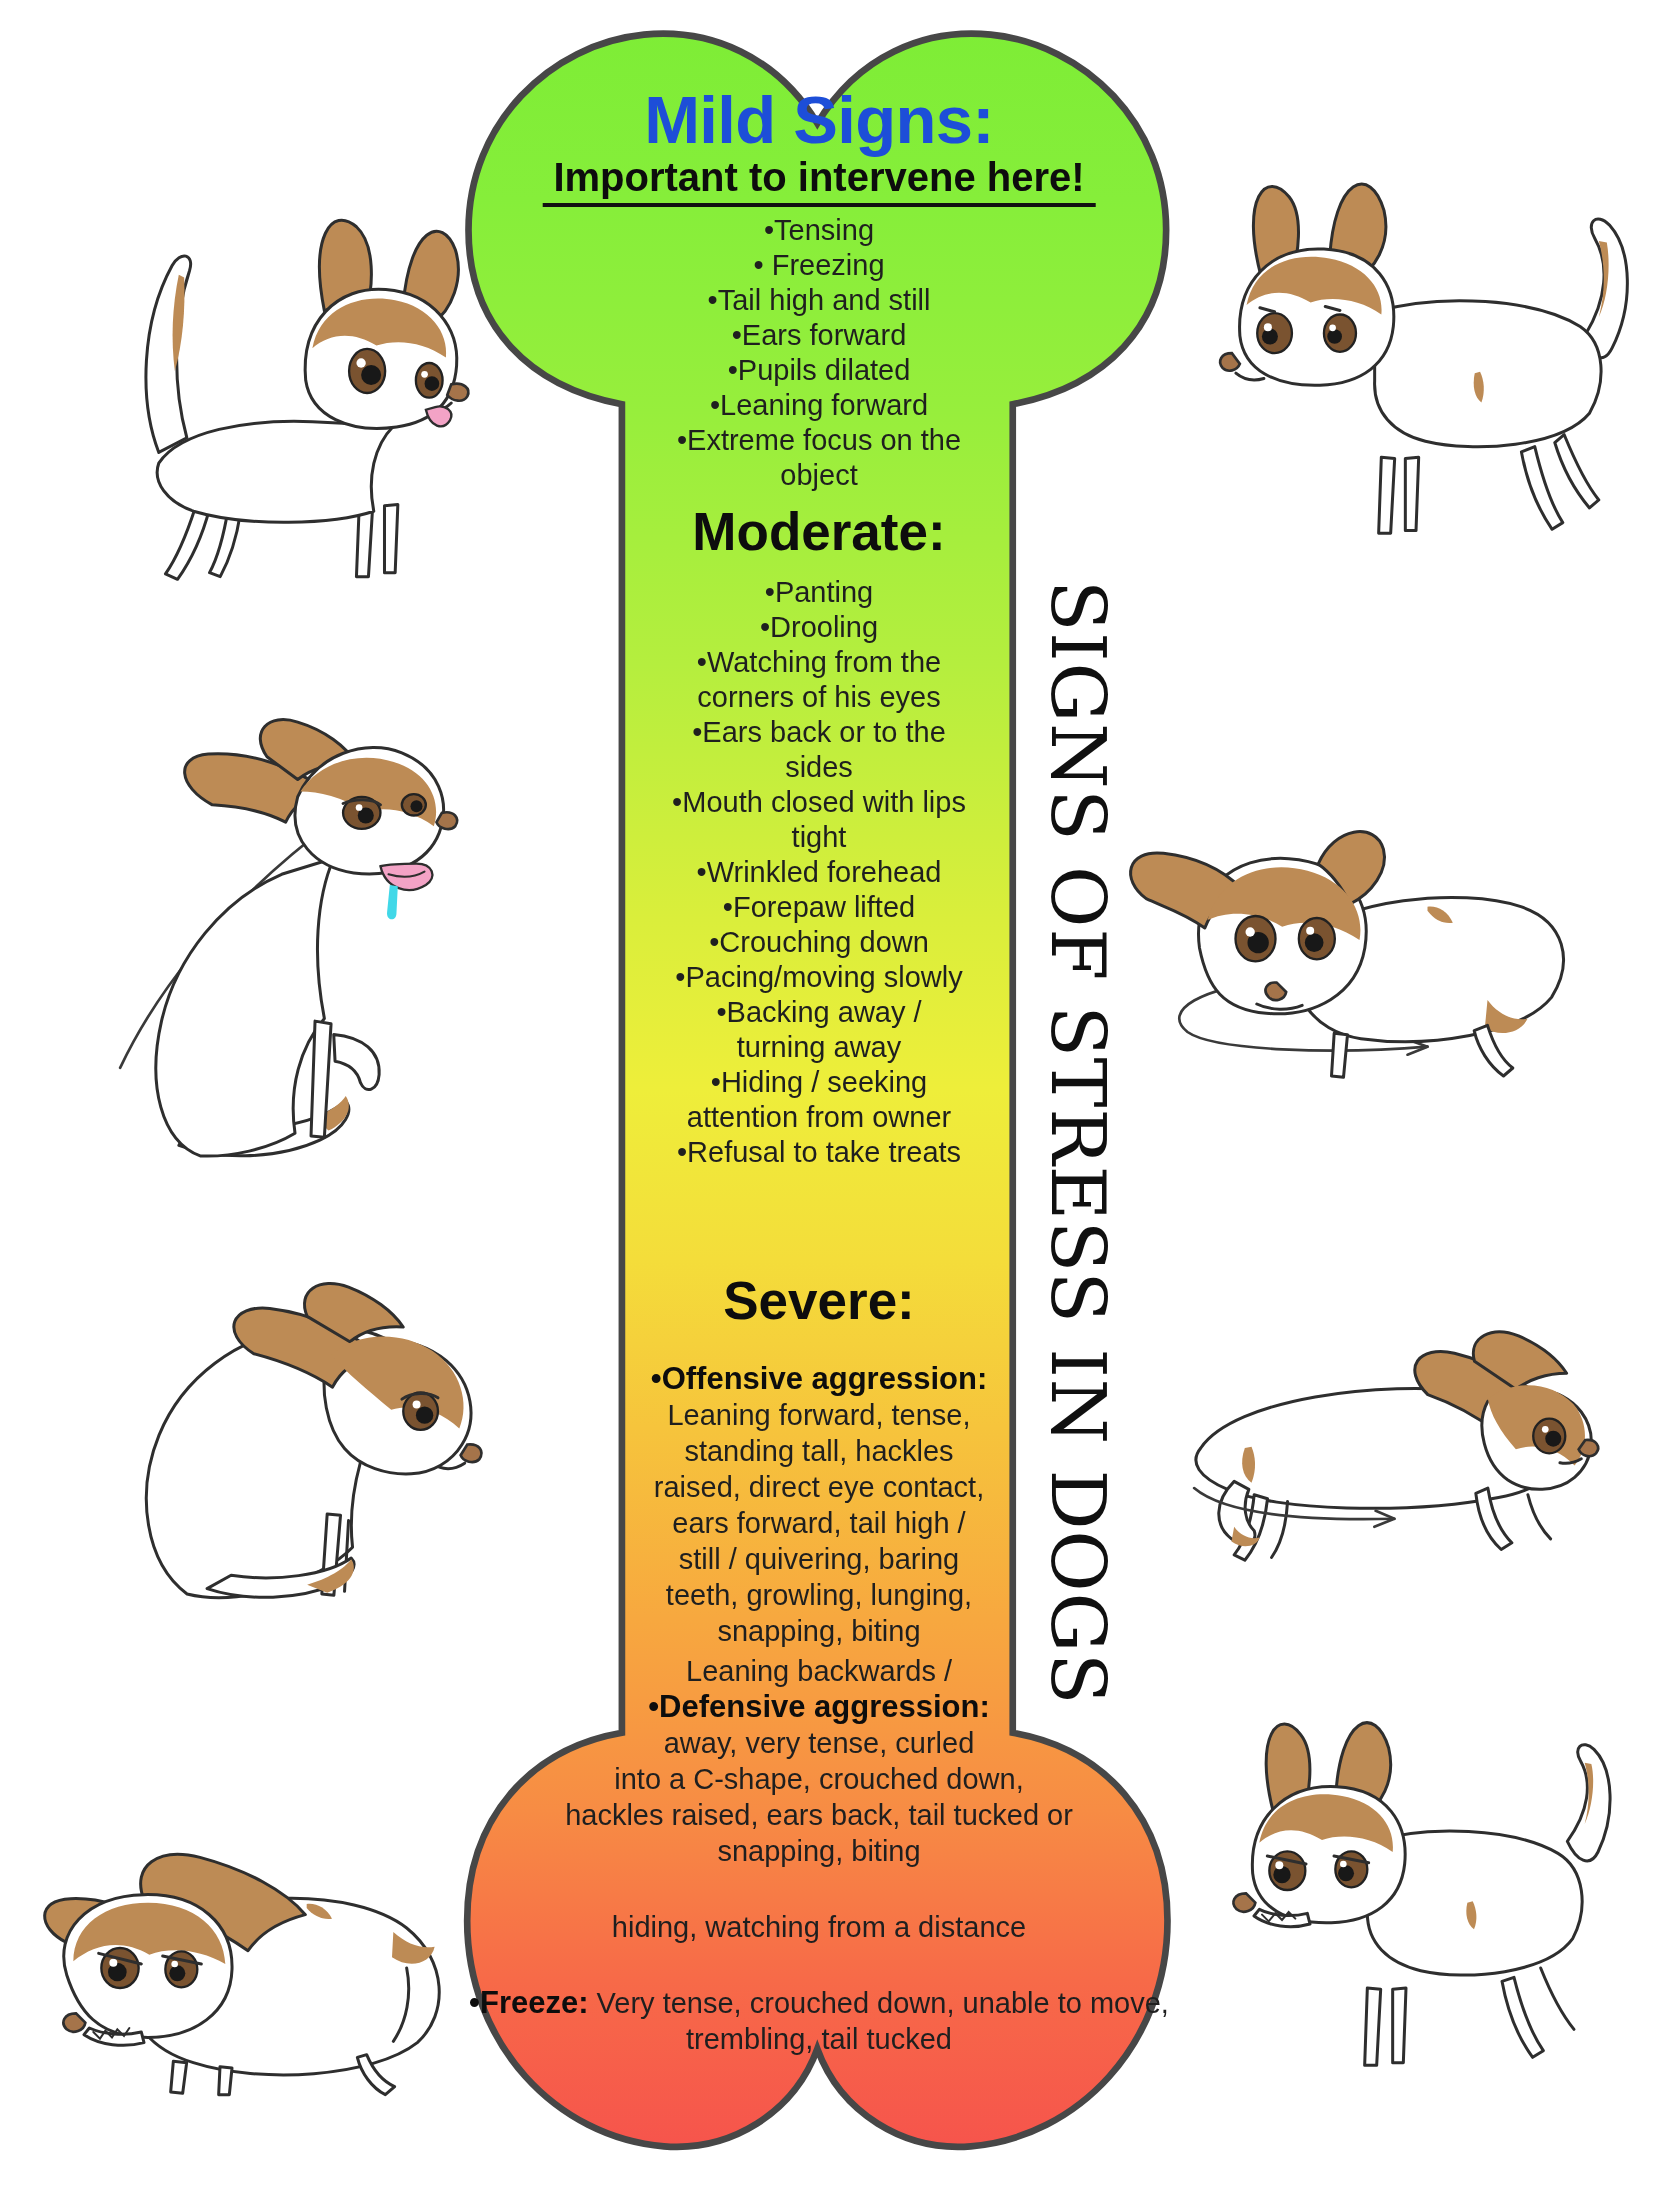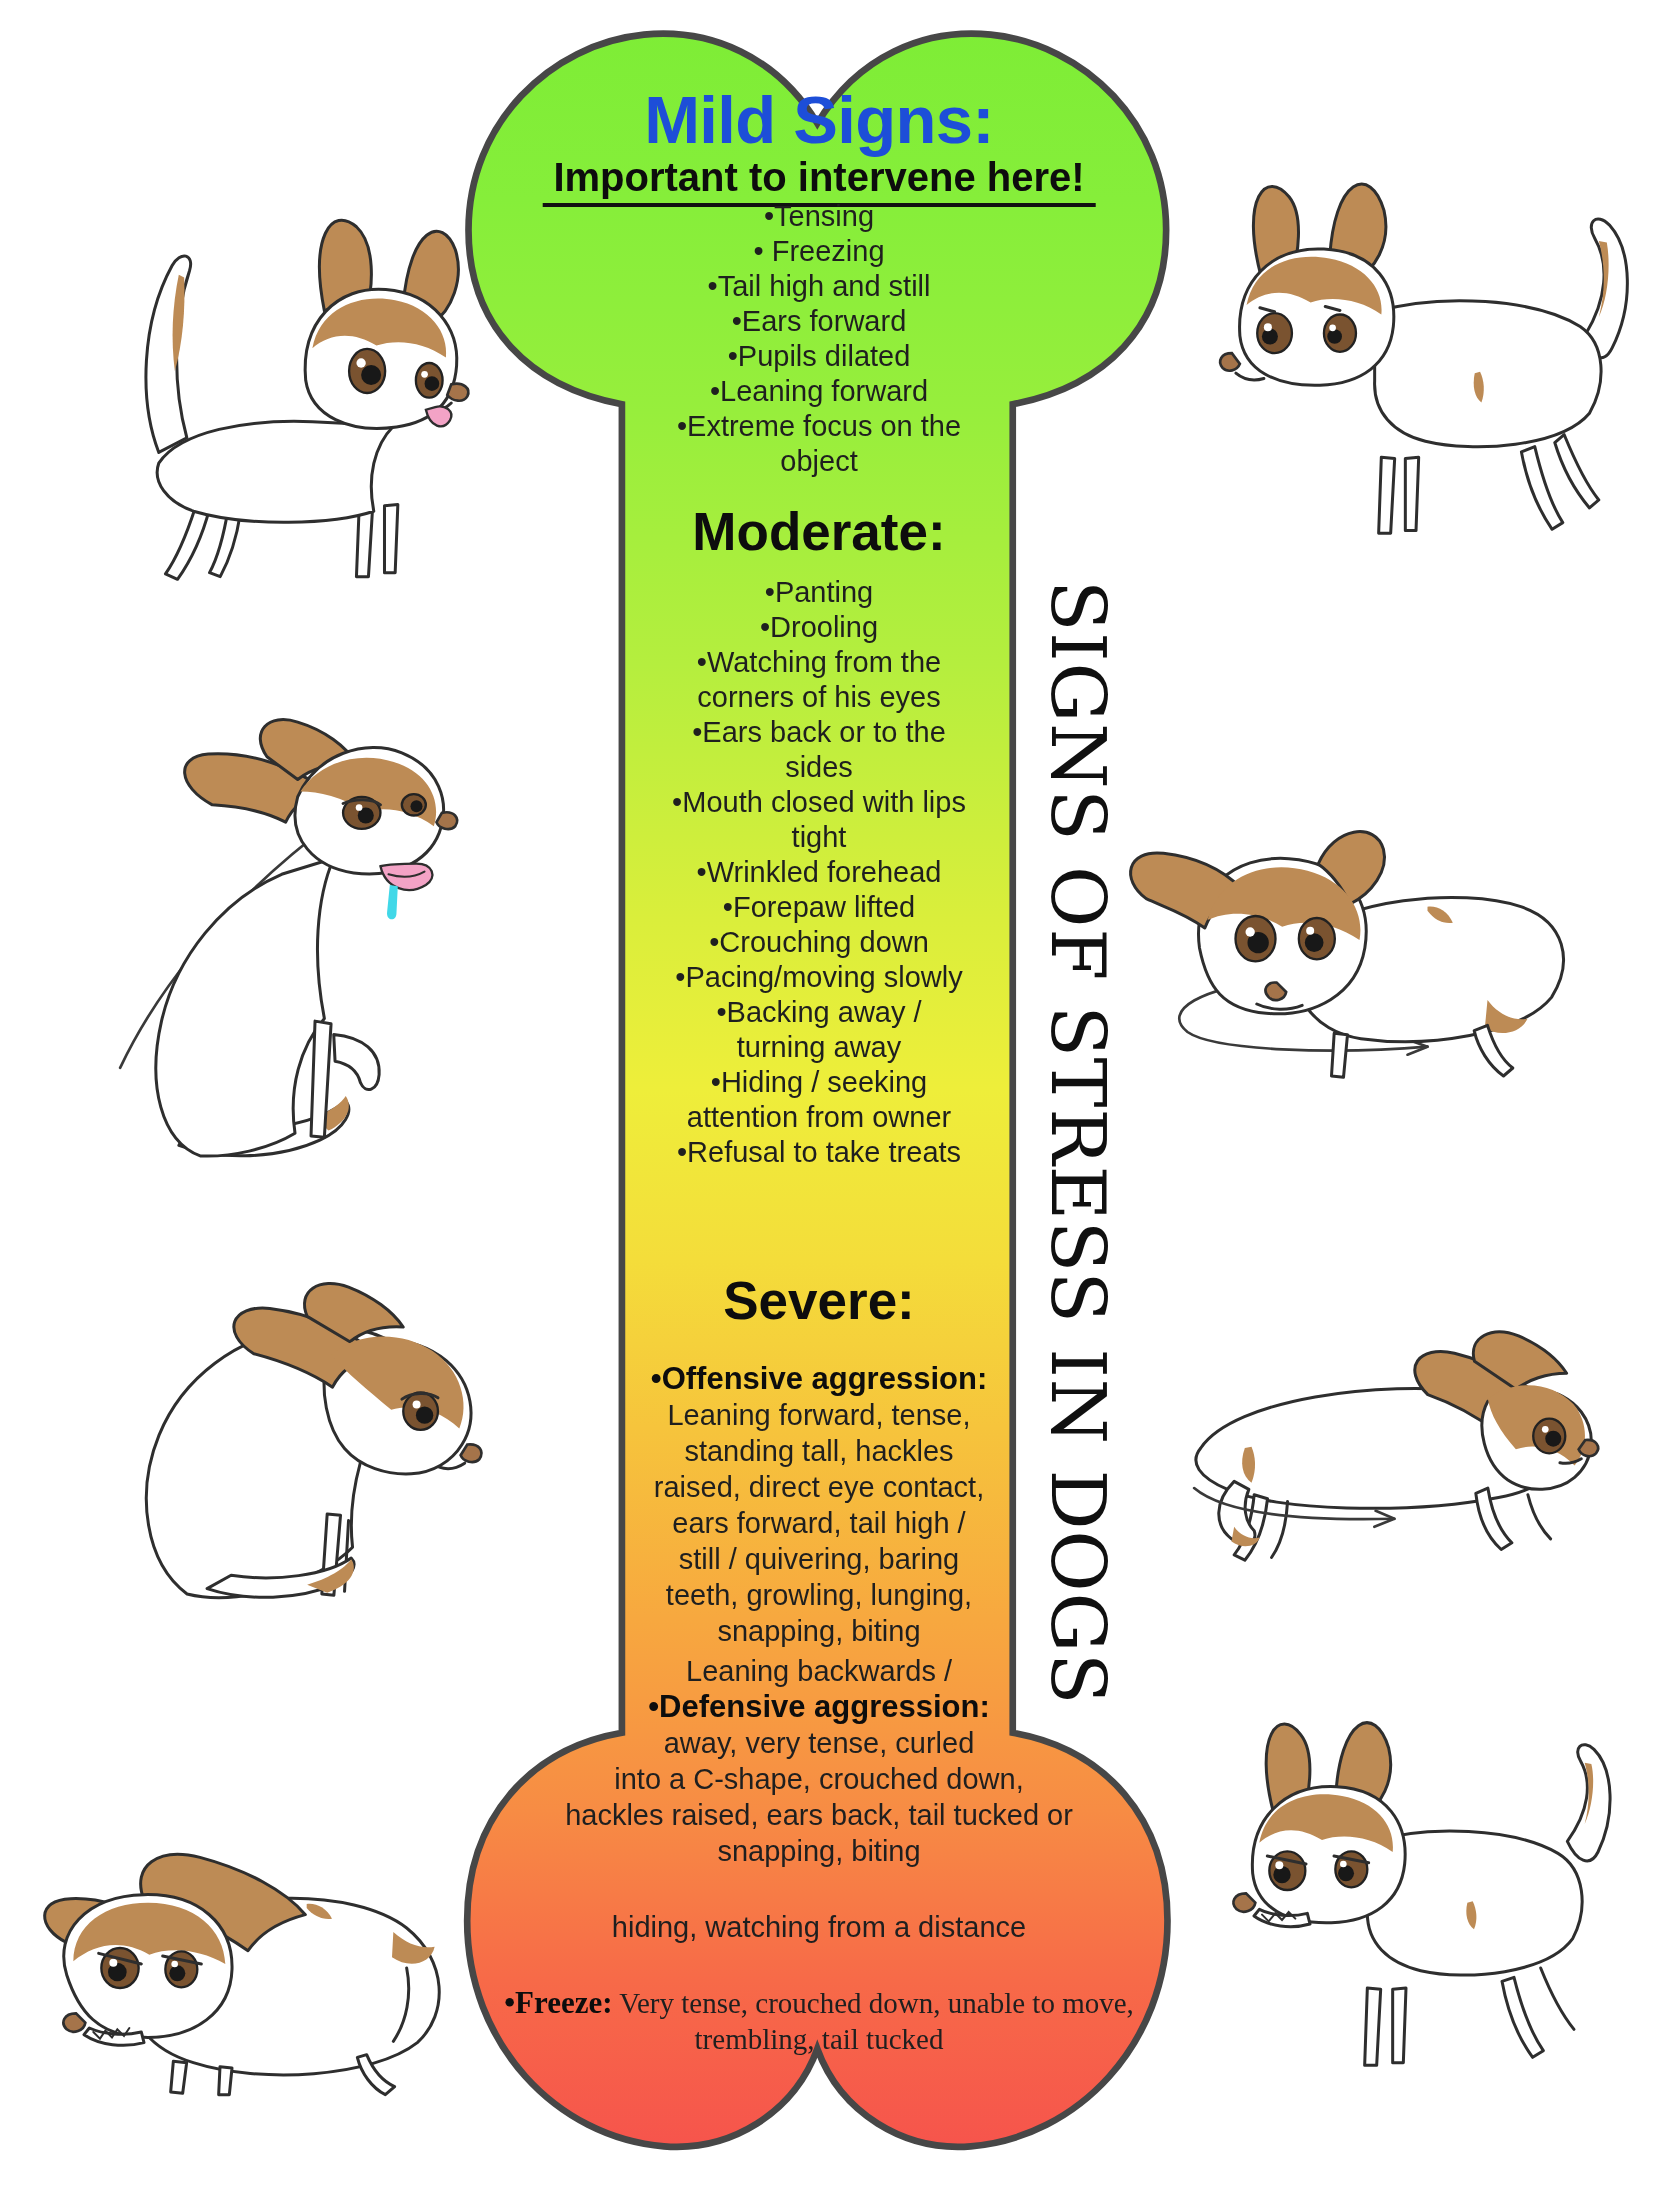--- a/index.html
+++ b/index.html
@@ -72,21 +72,21 @@
        C 1748 185, 1625 66, 1485 52
        C 1385 42, 1285 85, 1225 185 Z"></path>
 </svg>
 
 <div class="vtitle">SIGNS OF STRESS IN DOGS</div>
 
 <div class="center h-big" style="top:85px;">Mild Signs:</div>
 <div class="center" style="top:155px;">
   <span class="h-sub">Important to intervene here!</span>
 </div>
-<div class="center list" style="top:199px;width:287px;">
+<div class="center list" style="top:213px;width:287px;">
   <div>•Tensing</div>
   <div>• Freezing</div>
   <div>•Tail high and still</div>
   <div>•Ears forward</div>
   <div>•Pupils dilated</div>
   <div>•Leaning forward</div>
   <div>•Extreme focus on the object</div>
 </div>
 
 <div class="center h-mid" style="top:504px;">Moderate:</div>
@@ -124,21 +124,21 @@
   <div class="sev-line">away, very tense, curled</div>
   <div class="sev-line">into a C-shape, crouched down,</div>
   <div class="sev-line">hackles raised, ears back, tail tucked or</div>
   <div class="sev-line">snapping, biting</div>
 </div>
 
 <div class="center" style="top:1909px;">
   <div class="sev-line">hiding, watching from a distance</div>
 </div>
 
-<div class="center" style="top:1985px;font-family:Liberation Serif, serif;">
+<div class="center" style="top:1985px;">
   <div class="sev-line">
     <span class="sev-label">•Freeze:</span><span> Very tense, crouched down, unable to move,</span>
   </div>
   <div class="sev-line">trembling, tail tucked</div>
 </div>
 
 <svg class="dog" style="left:80px;top:180px;" width="414" height="414" viewBox="0 0 620 620">
   <path class="w" d="M118 408 C88 330 92 212 138 128 C150 106 172 110 164 136 C140 208 138 306 160 386 Z"></path>
   <path class="tp" d="M148 142 C138 190 136 240 142 286 C154 244 158 192 156 146 Z"></path>
   <path class="w" d="M176 480 C160 532 146 564 128 590 L146 598 C166 570 182 538 194 492 Z"></path>

